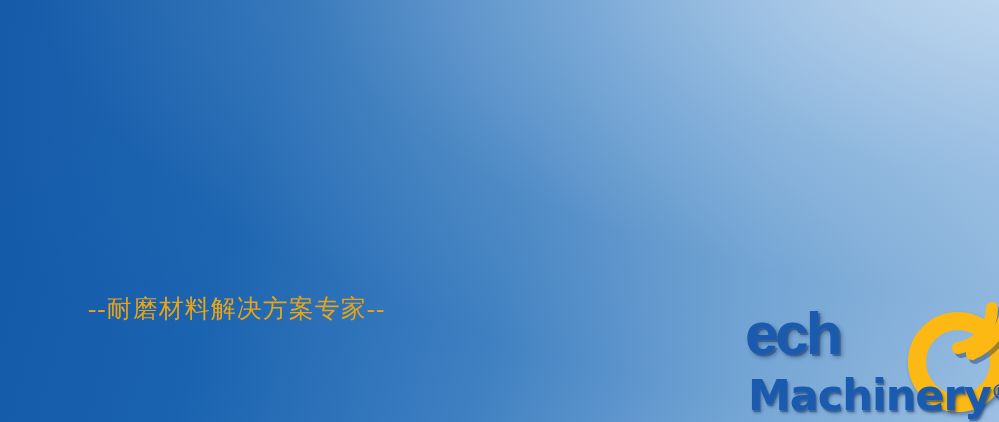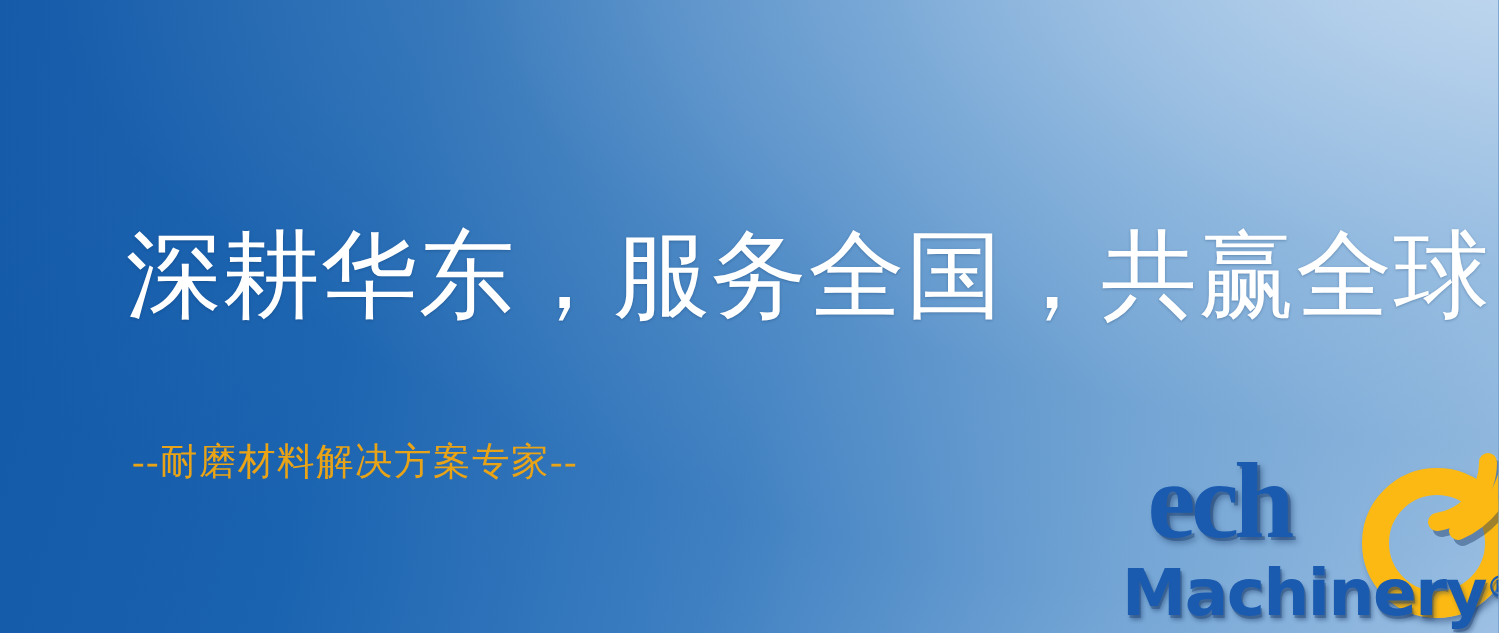--- a/index.html
+++ b/index.html
@@ -54,26 +54,26 @@
   }
 
   
   #logo {
     position:absolute;
     left:745px; top:292px;
     width:254px; height:130px;
   }
   .logo-word {
     position:absolute;
-    left:20px; top:0px;
+    left:0; top:0px;
     height:84px;
     white-space:nowrap;
-    font-family:Liberation Serif, serif;
+    font-family:Liberation Sans, sans-serif;
     font-weight:bold;
-    font-size:72px;
+    font-size:60px;
     line-height:84px;
     letter-spacing:-3px;
   }
   .logo-ech {
     color:#1a5bb0;
     text-shadow:
        2px 2px 0 rgba(20,55,105,0.40),
        3px 3px 4px rgba(15,45,90,0.45);
   }
   .logo-o-wrap {
@@ -119,21 +119,20 @@
     letter-spacing:0;
   }
 </style>
 </head>
 <body>
 
 <div id="banner">
 
   <div id="bg-gradient"></div>
 
-  <div class="headline">深耕华东，服务全国，共赢全球</div>
 
   <div class="subtitle">--耐磨材料解决方案专家--</div>
 
   <div id="logo">
 
     <div class="logo-word">
       <span class="logo-ech">ech</span>
     </div>
 
     <div class="logo-o-wrap">

